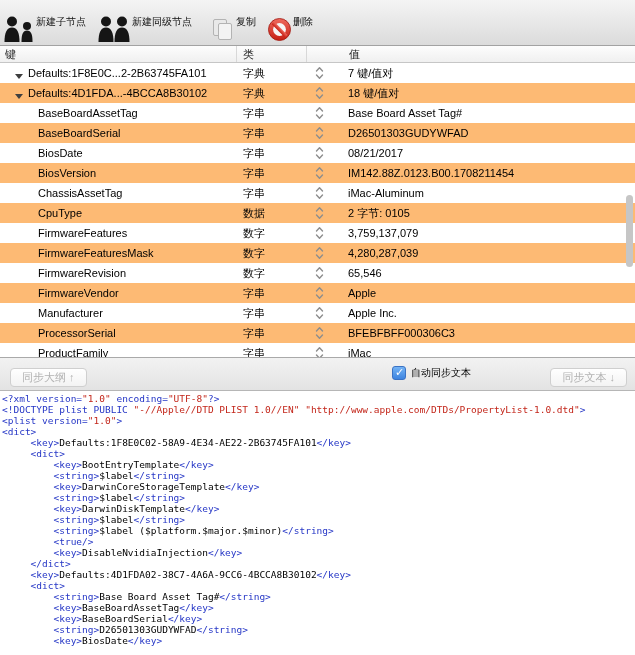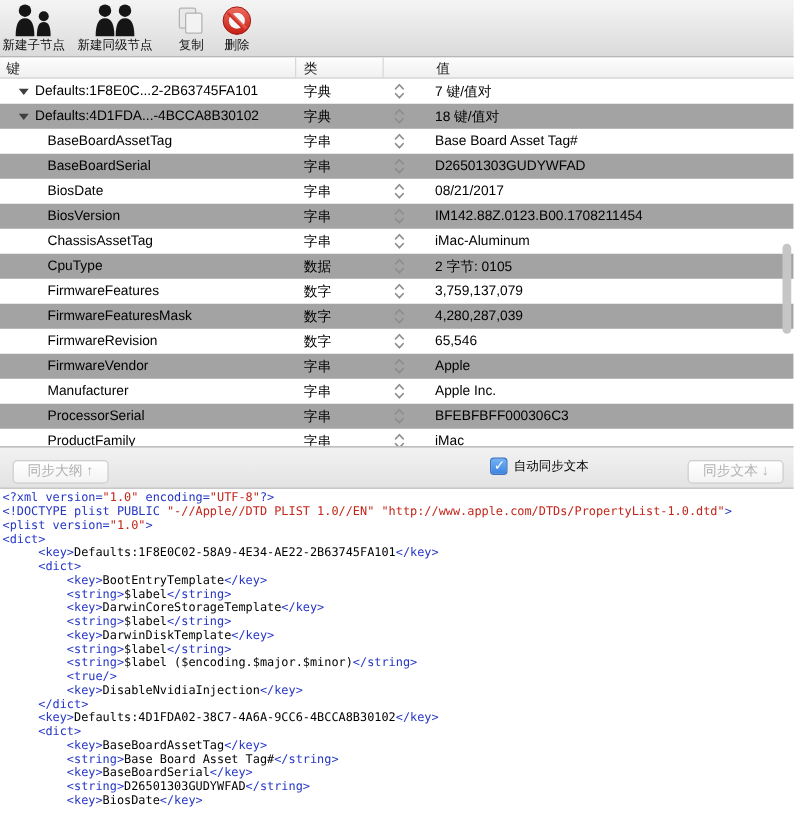--- a/index.html
+++ b/index.html
@@ -2,38 +2,38 @@
 <html style="--xml-tag: #2536c6; --xml-str: #c3261a; --xml-txt: #000000;"><head>
 <meta charset="utf-8">
 <style>
   *{box-sizing:border-box;margin:0;padding:0}
   html,body{width:635px;height:655px;overflow:hidden}
   body{background:#fff;font-family:"Liberation Sans","DejaVu Sans",sans-serif}
 
   
   .toolbar{height:46px;background:linear-gradient(#f4f4f4,#dbdbdb);border-bottom:1px solid #a2a2a2;
            display:flex;align-items:flex-end;padding:2px 6px 2px 2px}
-  .tool{display:flex;flex-direction:column;align-items:center;margin-right:10px;cursor:default}
+  .tool{display:flex;flex-direction:row;align-items:flex-start;margin-right:10px;cursor:default}
   .tool .ticon{height:28px;display:flex;align-items:flex-end;justify-content:center}
   .tool .tlabel{font-size:10px;color:#101010;white-space:nowrap;line-height:12px;margin-top:1px}
   .tool.t-copy{margin-left:8px}
 
   
   .thead{display:flex;height:17px;background:linear-gradient(#fdfdfd,#f0f0f0);
          border-bottom:1px solid #c6c6c6;font-size:11px;color:#1c1c1c}
   .hc{display:flex;align-items:center;height:100%;border-right:1px solid #d8d8d8}
   .hc-key{width:237px;padding-left:5px}
   .hc-type{width:70px;padding-left:6px}
   .hc-value{flex:1;padding-left:42px;border-right:none}
 
   .tbody{height:294px;overflow:hidden;position:relative;background:#fff}
   .trow{display:flex;height:20px;align-items:center;font-size:11px;color:#000}
   .trow:first-child{margin-top:-8px}
-  .trow.alt{background:#a3a3a3}
-  .c-key{width:237px;display:flex;align-items:center;white-space:nowrap;overflow:hidden;flex:none}
+  .trow.alt{background:#fdba74}
+  .c-key{width:237px;display:flex;align-items:flex-end;white-space:nowrap;overflow:hidden;flex:none}
   .c-key.lvl0{padding-left:15px}
   .c-key.lvl1{padding-left:38px}
   .disclosure{width:0;height:0;border-left:4px solid transparent;border-right:4px solid transparent;
               border-top:5.5px solid #3f3f3f;margin-right:5px;flex:none}
   .c-type{width:70px;padding-left:6px;flex:none;white-space:nowrap;overflow:hidden}
   .c-value{flex:1;display:flex;align-items:center;white-space:nowrap;overflow:hidden}
   .stepper{margin-left:8px;display:inline-flex;flex:none}
   .vtext{margin-left:24px}
   .scroll-thumb{position:absolute;right:2px;top:132px;width:7px;height:72px;border-radius:4px;
                 background:#c6c6c6;z-index:3}
@@ -370,26 +370,26 @@
       <div class="xline"><span class="tok-tag">&lt;plist version=</span><span class="tok-str">"1.0"</span><span class="tok-tag">&gt;</span></div>
       <div class="xline"><span class="tok-tag">&lt;dict&gt;</span></div>
       <div class="xline"><span class="tok-txt">     </span><span class="tok-tag">&lt;key&gt;</span><span class="tok-txt">Defaults:1F8E0C02-58A9-4E34-AE22-2B63745FA101</span><span class="tok-tag">&lt;/key&gt;</span></div>
       <div class="xline"><span class="tok-txt">     </span><span class="tok-tag">&lt;dict&gt;</span></div>
       <div class="xline"><span class="tok-txt">         </span><span class="tok-tag">&lt;key&gt;</span><span class="tok-txt">BootEntryTemplate</span><span class="tok-tag">&lt;/key&gt;</span></div>
       <div class="xline"><span class="tok-txt">         </span><span class="tok-tag">&lt;string&gt;</span><span class="tok-txt">$label</span><span class="tok-tag">&lt;/string&gt;</span></div>
       <div class="xline"><span class="tok-txt">         </span><span class="tok-tag">&lt;key&gt;</span><span class="tok-txt">DarwinCoreStorageTemplate</span><span class="tok-tag">&lt;/key&gt;</span></div>
       <div class="xline"><span class="tok-txt">         </span><span class="tok-tag">&lt;string&gt;</span><span class="tok-txt">$label</span><span class="tok-tag">&lt;/string&gt;</span></div>
       <div class="xline"><span class="tok-txt">         </span><span class="tok-tag">&lt;key&gt;</span><span class="tok-txt">DarwinDiskTemplate</span><span class="tok-tag">&lt;/key&gt;</span></div>
       <div class="xline"><span class="tok-txt">         </span><span class="tok-tag">&lt;string&gt;</span><span class="tok-txt">$label</span><span class="tok-tag">&lt;/string&gt;</span></div>
-      <div class="xline"><span class="tok-txt">         </span><span class="tok-tag">&lt;string&gt;</span><span class="tok-txt">$label ($encoding.$major.$minor)</span><span class="tok-tag">&lt;/string&gt;</span></div>
+      <div class="xline"><span class="tok-txt">         </span><span class="tok-tag">&lt;string&gt;</span><span class="tok-txt">$label ($platform.$major.$minor)</span><span class="tok-tag">&lt;/string&gt;</span></div>
       <div class="xline"><span class="tok-txt">         </span><span class="tok-tag">&lt;true/&gt;</span></div>
       <div class="xline"><span class="tok-txt">         </span><span class="tok-tag">&lt;key&gt;</span><span class="tok-txt">DisableNvidiaInjection</span><span class="tok-tag">&lt;/key&gt;</span></div>
       <div class="xline"><span class="tok-txt">     </span><span class="tok-tag">&lt;/dict&gt;</span></div>
       <div class="xline"><span class="tok-txt">     </span><span class="tok-tag">&lt;key&gt;</span><span class="tok-txt">Defaults:4D1FDA02-38C7-4A6A-9CC6-4BCCA8B30102</span><span class="tok-tag">&lt;/key&gt;</span></div>
       <div class="xline"><span class="tok-txt">     </span><span class="tok-tag">&lt;dict&gt;</span></div>
+      <div class="xline"><span class="tok-txt">         </span><span class="tok-tag">&lt;string&gt;</span><span class="tok-txt">Base Board Asset Tag#</span><span class="tok-tag">&lt;/string&gt;</span></div>
       <div class="xline"><span class="tok-txt">         </span><span class="tok-tag">&lt;key&gt;</span><span class="tok-txt">BaseBoardAssetTag</span><span class="tok-tag">&lt;/key&gt;</span></div>
-      <div class="xline"><span class="tok-txt">         </span><span class="tok-tag">&lt;string&gt;</span><span class="tok-txt">Base Board Asset Tag#</span><span class="tok-tag">&lt;/string&gt;</span></div>
       <div class="xline"><span class="tok-txt">         </span><span class="tok-tag">&lt;key&gt;</span><span class="tok-txt">BaseBoardSerial</span><span class="tok-tag">&lt;/key&gt;</span></div>
       <div class="xline"><span class="tok-txt">         </span><span class="tok-tag">&lt;string&gt;</span><span class="tok-txt">D26501303GUDYWFAD</span><span class="tok-tag">&lt;/string&gt;</span></div>
       <div class="xline"><span class="tok-txt">         </span><span class="tok-tag">&lt;key&gt;</span><span class="tok-txt">BiosDate</span><span class="tok-tag">&lt;/key&gt;</span></div>
     </div>
 
 </div>
 
 </body></html>

